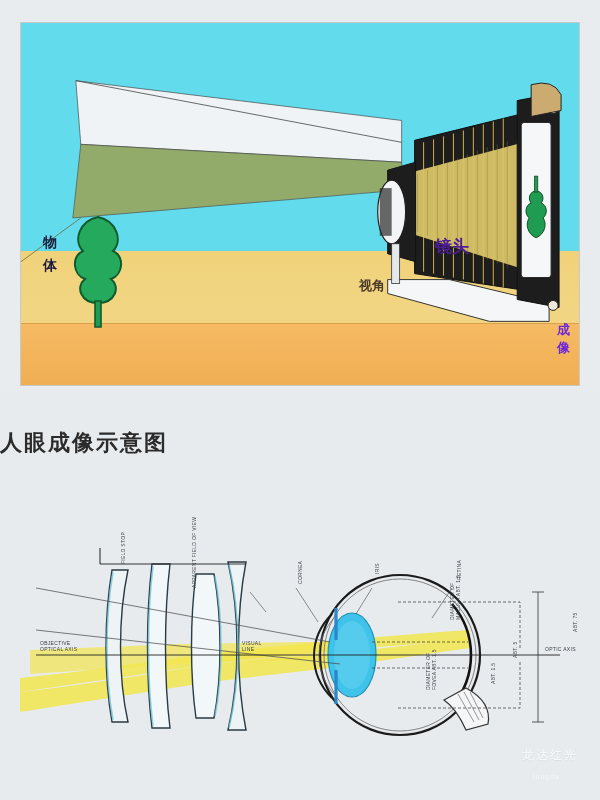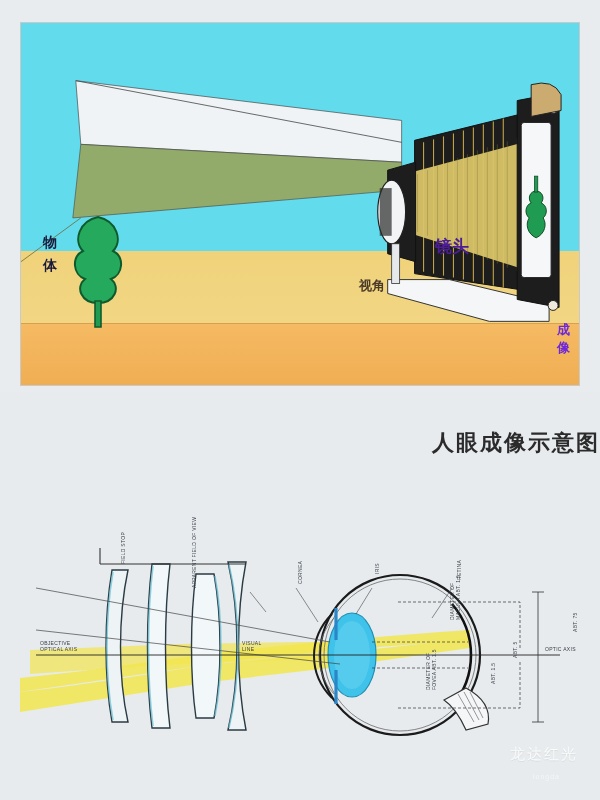--- a/index.html
+++ b/index.html
@@ -70,21 +70,21 @@
   #eye-panel {
     position: absolute;
     left: 0; top: 392px;
     width: 600px; height: 408px;
     background: #e7ebee;
     overflow: hidden;
   }
   #eye-title {
     position: absolute;
     top: 36px; left: 0; width: 100%;
-    text-align: right;
+    text-align: left;
     font-family: "DejaVu Sans", sans-serif;
     font-size: 22px;
     font-weight: bold;
     letter-spacing: 2px;
     color: #2b2b2b;
   }
   .eye-lbl {
     position: absolute;
     font-family: "Liberation Sans", sans-serif;
     font-size: 5px;
@@ -92,21 +92,21 @@
     color: #3b4148;
     white-space: nowrap;
     line-height: 6px;
   }
   .rot90 { transform: rotate(-90deg); transform-origin: 0 0; }
 
   #watermark {
     position: absolute;
     right: 22px; bottom: 36px;
     font-family: Liberation Mono, monospace;
-    font-size: 15px;
+    font-size: 12px;
     color: rgba(255,255,255,.82);
     letter-spacing: 2px;
     text-shadow: 0 1px 1px rgba(0,0,0,.07);
   }
   #watermark-sub {
     position: absolute;
     right: 40px; bottom: 20px;
     font-size: 7px;
     color: rgba(255,255,255,.55);
     letter-spacing: 1px;

